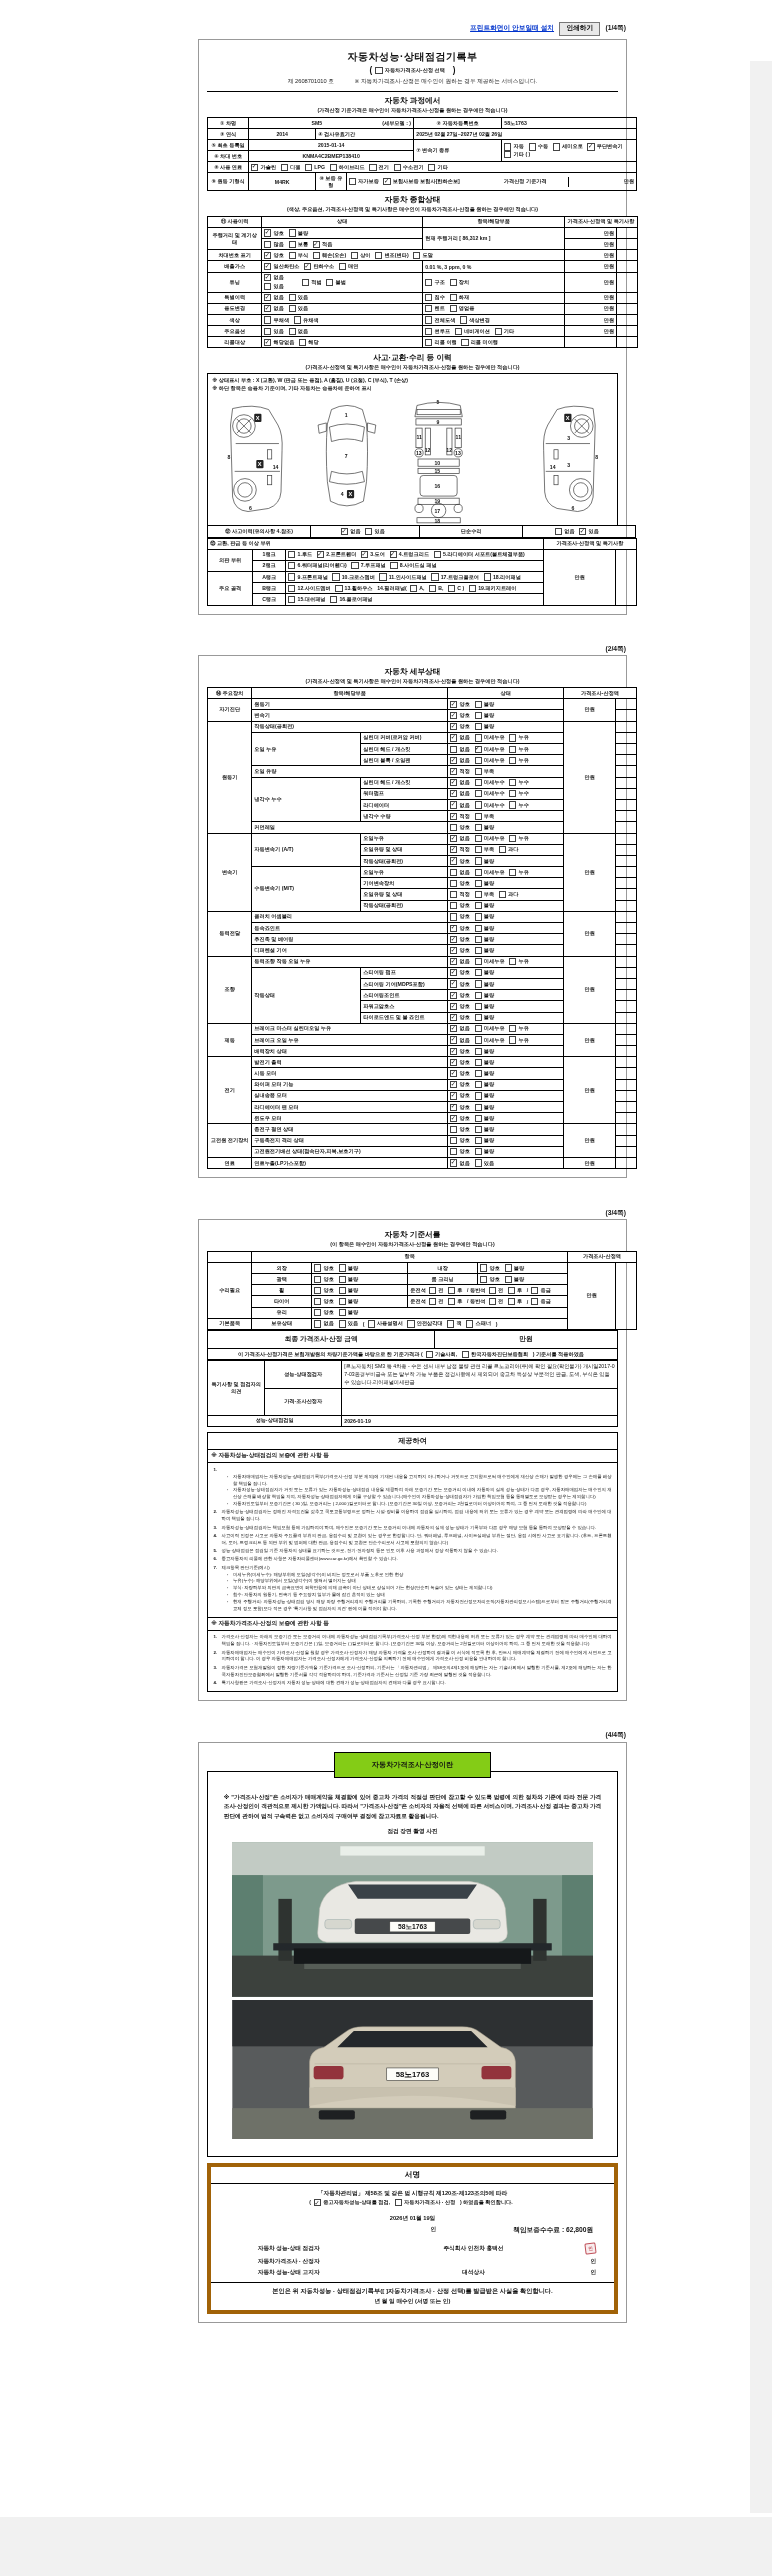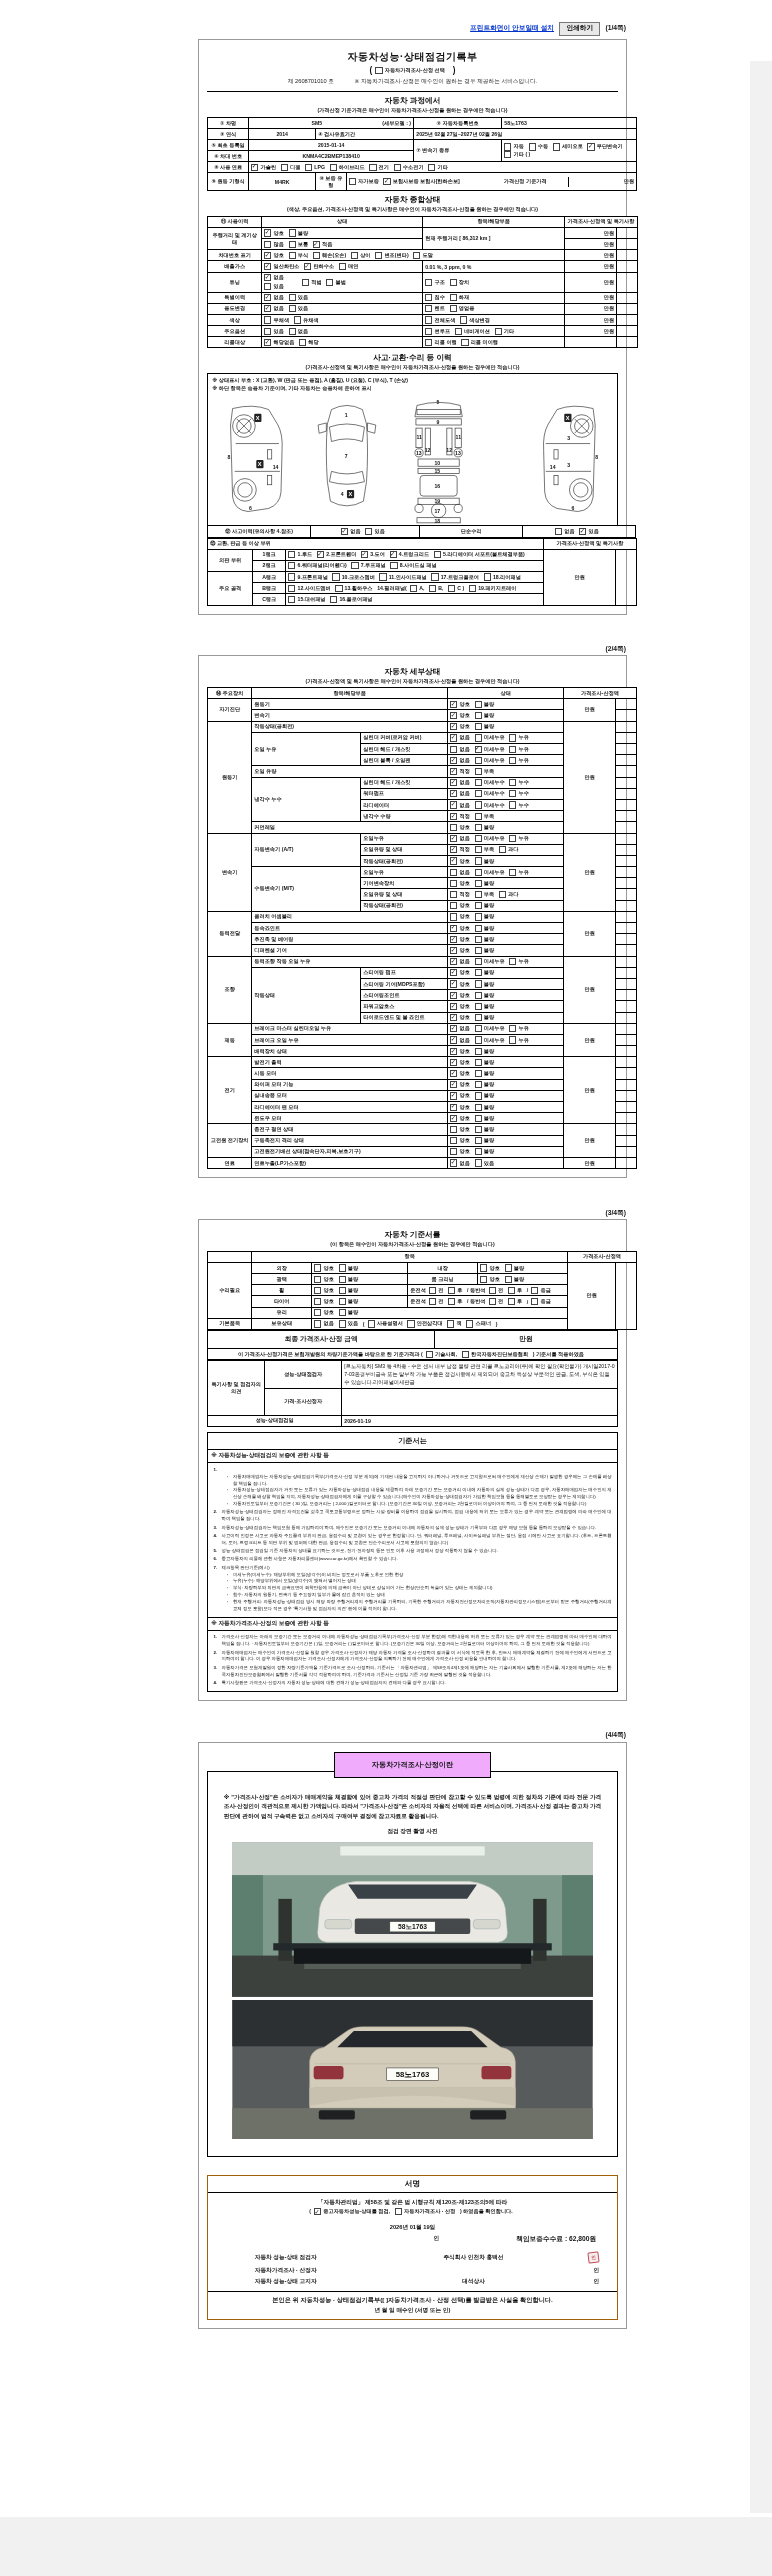--- a/index.html
+++ b/index.html
@@ -48,27 +48,27 @@
   .nsec-title{font-size:5.7px;font-weight:700;border-top:1px solid #000;border-bottom:0.5px solid #000;padding:2.1px 3.1px;}
   .nsec-title:first-of-type{border-top:none;}
   .nbody{padding:2.1px 5.2px 4.1px;}
   .nitem{display:flex;font-size:4.4px;line-height:1.55;margin-top:1.5px;}
   .nnum{width:8.2px;flex:none;font-weight:700;}
   .ntext{flex:1;text-align:justify;}
   .nbul{display:flex;font-size:4.4px;line-height:1.55;margin-left:13.4px;}
   .nbul .bmark{width:6.2px;flex:none;}
   .nbul .btext{flex:1;text-align:justify;}
   
-  .p4-titlebox{width:155px;margin:3.1px auto -7.2px;border:1px solid #000;background:#f0abfc;position:relative;z-index:2;text-align:center;font-size:7.2px;font-weight:700;padding:7.2px 0;}
+  .p4-titlebox{width:155px;margin:3.1px auto -7.2px;border:1px solid #000;background:#84cc16;position:relative;z-index:2;text-align:center;font-size:7.2px;font-weight:700;padding:7.2px 0;}
   .p4-bigbox{border:1px solid #000;padding:20.6px 15.5px 13.4px;}
   .p4-para{font-size:5.7px;font-weight:700;line-height:1.7;text-align:justify;}
   .photo-label{font-size:5.7px;font-weight:700;text-align:center;padding:6.2px 0 3.1px;}
   .photo{display:block;margin:3.1px auto;}
   
-  .sign-box{border:1px solid #a16207;margin-top:18px;}
+  .sign-box{border:4px solid #a16207;margin-top:6px;}
   .sign-title{font-size:7.7px;font-weight:700;text-align:center;border-bottom:1px solid #000;padding:3.1px 0;}
   .sign-body{padding:5.2px 15.5px 4.1px;}
   .sign-law{font-size:5.7px;font-weight:700;text-align:center;line-height:1.6;}
   .sign-law .cks{display:inline-flex;}
   .sign-date{font-size:5.7px;font-weight:700;text-align:center;padding:7.2px 0 1px;}
   .sign-fee-row{display:flex;justify-content:flex-end;align-items:center;gap:77px;padding:2.1px 5.2px 7.2px;}
   .sign-in{font-size:5.7px;font-weight:700;}
   .sign-fee{font-size:6.7px;font-weight:700;}
   .sign-row{display:flex;align-items:center;padding:1.5px 0;}
   .sign-row .sl{width:155px;font-size:5.7px;font-weight:700;padding-left:31px;box-sizing:border-box;}
@@ -1877,21 +1877,21 @@
         <td></td>
       </tr>
       <tr>
         <th colspan="2">성능·상태점검일</th>
         <td>2026-01-19</td>
       </tr>
     </tbody>
       </table>
 
     <div class="notice-box">
-      <div class="notice-title">기준서는</div>
+      <div class="notice-title">제공하여</div>
       <div id="notices-root">
           <div class="nsec-title">※ 자동차성능·상태점검의 보증에 관한 사항 등</div>
           <div class="nbody">
             <div class="nitem">
               <span class="nnum">1.</span>
               <span class="ntext"></span>
             </div>
             <div class="nbul">
               <span class="bmark">◦</span>
               <span class="btext">자동차매매업자는 자동차성능·상태점검기록부(가격조사·산정 부분 제외)에 기재된 내용을 고지하지 아니하거나 거짓으로 고지함으로써 매수인에게 재산상 손해가 발생한 경우에는 그 손해를 배상할 책임을 집니다.</span>

